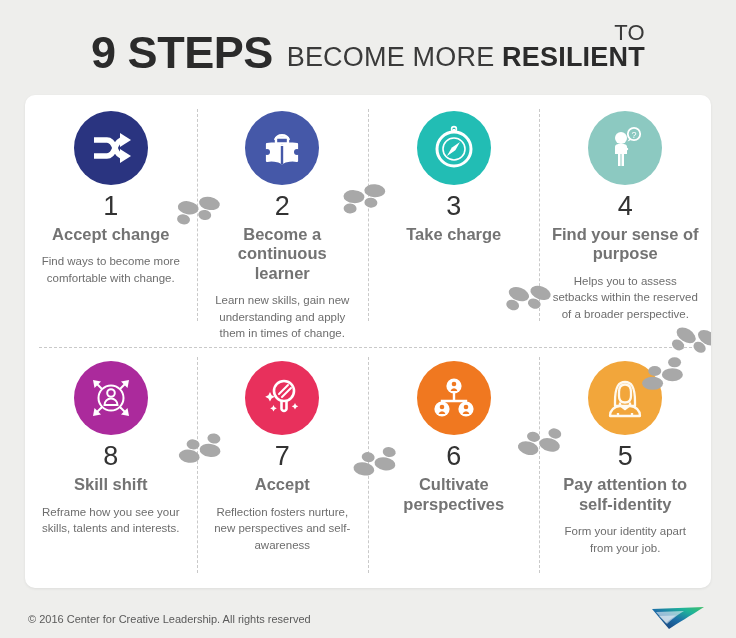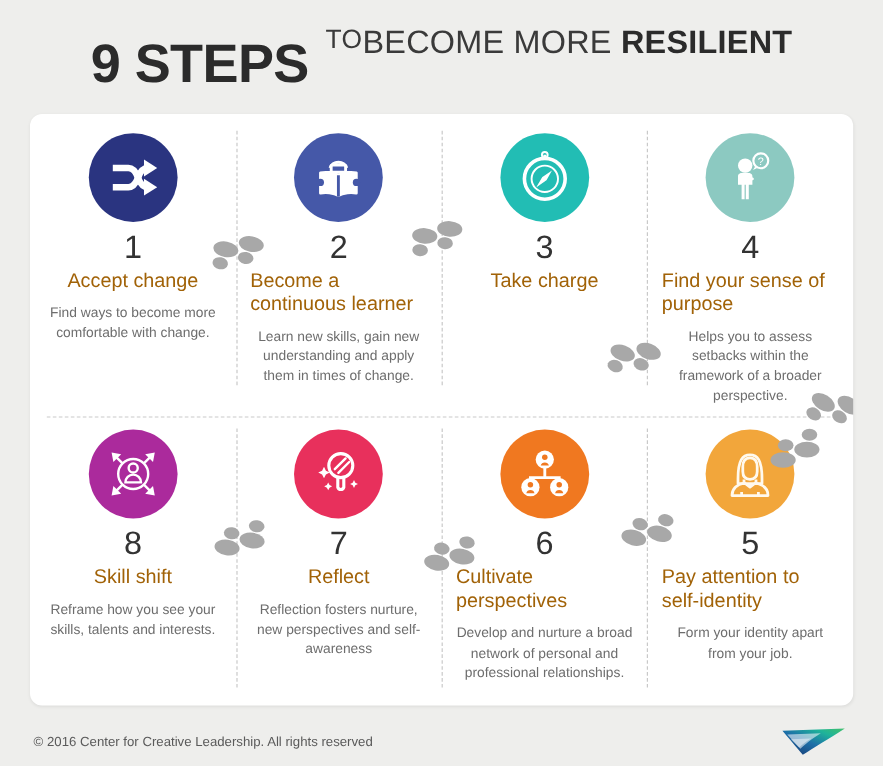--- a/index.html
+++ b/index.html
@@ -35,21 +35,21 @@
     font-weight: 700;
     color: #2b2b2b;
     letter-spacing: -0.5px;
     line-height: 1;
     padding-top: 8px;
     white-space: nowrap;
   }
   .title-right {
     margin-left: 14px;
     display: flex;
-    flex-direction: row;
+    flex-direction: column;
     line-height: 1.02;
     text-align: right;
   }
   .title-to {
     font-size: 22px;
     font-weight: 400;
     color: #3a3a3a;
     letter-spacing: 0.3px;
   }
   .title-line2 {
@@ -107,24 +107,26 @@
 
   .step-num {
     font-size: 27px;
     font-weight: 400;
     color: #333333;
     margin-top: 8px;
     line-height: 1;
   }
   .step-title {
     font-size: 16.5px;
-    color: #a16207;
+    color: #737373;
+    text-align: center;
     line-height: 1.18;
     margin-top: 5px;
     max-width: 160px;
+    font-weight: bold;
   }
   .step-desc {
     font-size: 11.5px;
     color: #6d6d6d;
     text-align: center;
     line-height: 1.42;
     margin-top: 9px;
     max-width: 158px;
   }
 
@@ -273,21 +275,21 @@
           <circle cx="21" cy="15" r="6" fill="#fff"></circle>
           <path d="M15 24 C15 21.5 17 21 21 21 C25 21 27 21.5 27 24 L27 31 L24 31 L24 43 L21.5 43 L21.5 31 L20.5 31 L20.5 43 L18 43 L18 31 L15 31 Z" fill="#fff"></path>
           <path d="M27 26 C24 25.5 22 24 21.5 22.5" fill="none" stroke="#fff" stroke-width="2.4" stroke-linecap="round"></path>
           <circle cx="34" cy="11" r="6.2" fill="none" stroke="#fff" stroke-width="1.8"></circle>
           <path d="M29.5 15.6 L27.5 18.6 L31 17" fill="#fff"></path>
           <text x="34" y="14.6" font-family="Liberation Sans, sans-serif" font-size="9" fill="#fff" text-anchor="middle">?</text>
         </svg>
       </div>
       <div class="step-num">4</div>
       <div class="step-title">Find your sense of purpose</div>
-      <div class="step-desc">Helps you to assess setbacks within the framework of a broader perspective.</div>
+      <div class="step-desc">Helps you to assess setbacks within the reserved of a broader perspective.</div>
     </div>
 
     <div class="cell row2">
       <div class="icon-circle" style="background:#ab2a9c">
         <svg width="52" height="52" viewBox="0 0 52 52">
           <circle cx="26" cy="26" r="12.5" fill="none" stroke="#fff" stroke-width="2"></circle>
           <circle cx="26" cy="21" r="3.8" fill="none" stroke="#fff" stroke-width="2"></circle>
           <path d="M19.5 33 a6.5 6.5 0 0 1 13 0 Z" fill="none" stroke="#fff" stroke-width="2"></path>
           <g stroke="#fff" stroke-width="2" stroke-linecap="round" fill="none">
             <path d="M16.5 16.5 L10 10"></path>
@@ -318,21 +320,21 @@
           </g>
           <path d="M24.5 27.5 L24.5 36 a2.6 2.6 0 0 0 5 0 L29.5 27.5" fill="none" stroke="#fff" stroke-width="2.6"></path>
           <g fill="#fff">
             <path d="M13 19 l1.6 3.2 3.2 1.6 -3.2 1.6 -1.6 3.2 -1.6 -3.2 -3.2 -1.6 3.2 -1.6 Z"></path>
             <path d="M16.5 32 l1.1 2.2 2.2 1.1 -2.2 1.1 -1.1 2.2 -1.1 -2.2 -2.2 -1.1 2.2 -1.1 Z"></path>
             <path d="M38 30 l1.1 2.2 2.2 1.1 -2.2 1.1 -1.1 2.2 -1.1 -2.2 -2.2 -1.1 2.2 -1.1 Z"></path>
           </g>
         </svg>
       </div>
       <div class="step-num">7</div>
-      <div class="step-title">Reflect</div>
+      <div class="step-title">Accept</div>
       <div class="step-desc">Reflection fosters nurture, new perspectives and self-awareness</div>
     </div>
 
     <div class="cell row2">
       <div class="icon-circle" style="background:#f07820">
         <svg width="52" height="52" viewBox="0 0 52 52">
           <g stroke="#fff" stroke-width="2.4" fill="none">
             <path d="M26 20 L26 29"></path>
             <path d="M14 34 L14 29 L38 29 L38 34"></path>
           </g>
@@ -346,21 +348,20 @@
             <path d="M22.6 19 a3.5 3.5 0 0 1 6.8 0 Z"></path>
             <circle cx="14" cy="35" r="2.3"></circle>
             <path d="M10.6 42 a3.5 3.5 0 0 1 6.8 0 Z"></path>
             <circle cx="38" cy="35" r="2.3"></circle>
             <path d="M34.6 42 a3.5 3.5 0 0 1 6.8 0 Z"></path>
           </g>
         </svg>
       </div>
       <div class="step-num">6</div>
       <div class="step-title">Cultivate perspectives</div>
-      <div class="step-desc">Develop and nurture a broad network of personal and professional relationships.</div>
     </div>
 
     <div class="cell row2">
       <div class="icon-circle" style="background:#f2a63b">
         <svg width="52" height="52" viewBox="0 0 52 52">
           <g fill="none" stroke="#fff9ee" stroke-width="2.3" stroke-linejoin="round">
             <path d="M16 30 C16 14 20 10 26 10 C32 10 36 14 36 30 L36 34 L16 34 Z"></path>
             <path d="M20 20 C20 14 23 12.5 26 12.5 C29 12.5 32 14 32 20 L32 24 C32 28.5 29.4 30.5 26 30.5 C22.6 30.5 20 28.5 20 24 Z"></path>
             <path d="M21 30.5 L21 34 M31 30.5 L31 34"></path>
             <path d="M11 44 C11 37.5 16.5 34.5 21.5 33.5 L26 37 L30.5 33.5 C35.5 34.5 41 37.5 41 44 Z"></path>

